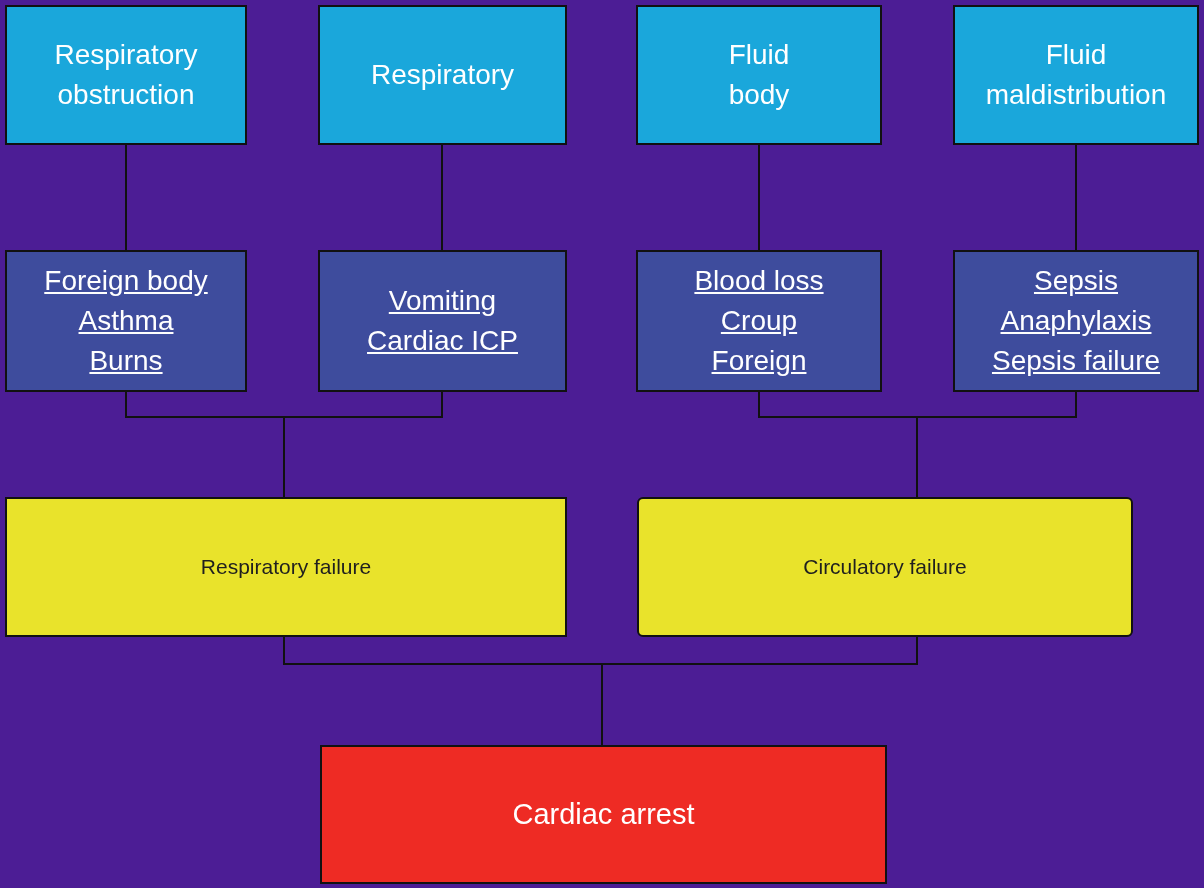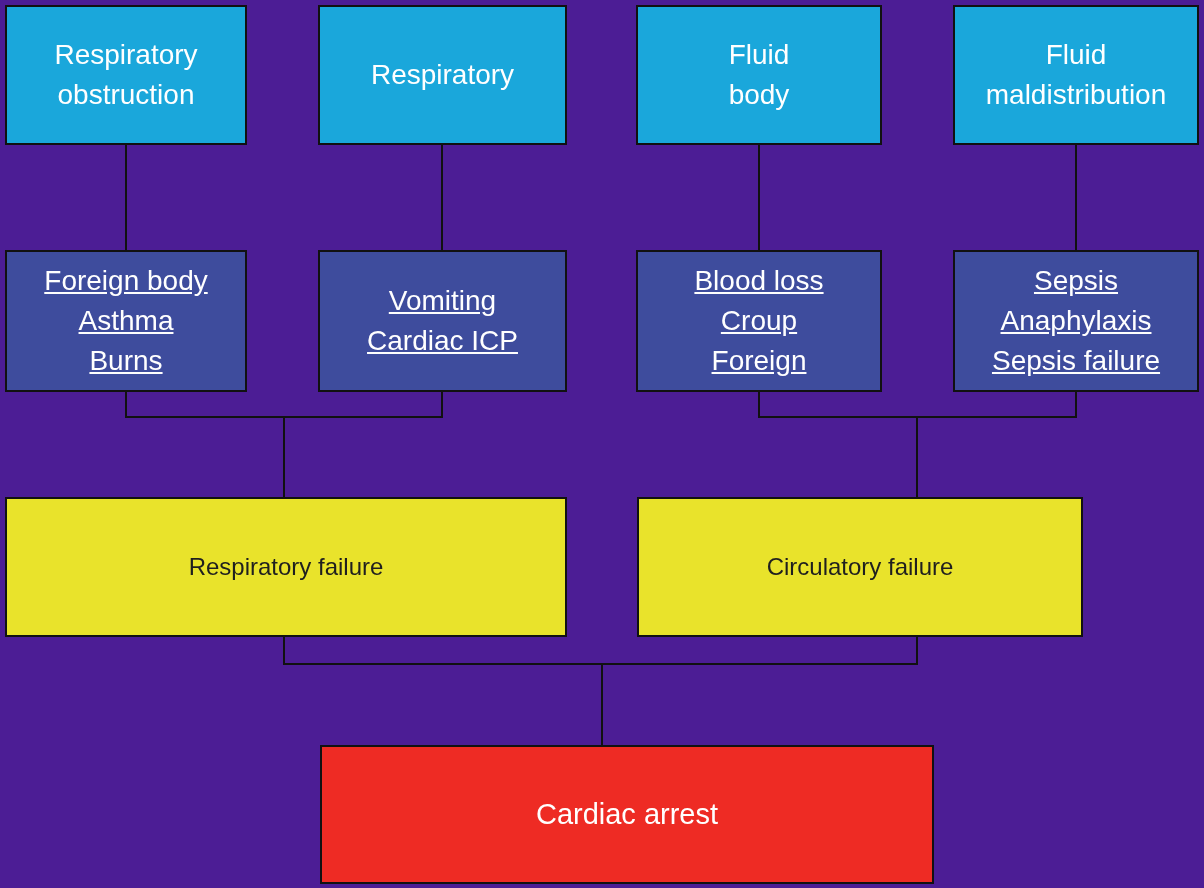--- a/index.html
+++ b/index.html
@@ -46,37 +46,37 @@
   .example {
     background: var(--indigo);
     color: var(--text_light);
     font-size: 28px;
     line-height: 40px;
     text-decoration: underline;
   }
   .failure {
     background: var(--yellow);
     color: var(--text_dark);
-    font-size: 24px;
+    font-size: 21px;
   }
   .outcome {
     background: var(--red);
     color: var(--text_light);
     font-size: 29px;
   }
   
   .r1 { top: 5px;  height: 140px; }
   .r2 { top: 250px; height: 142px; }
   .c1 { left: 5px;   width: 242px; }
   .c2 { left: 318px; width: 249px; }
   .c3 { left: 636px; width: 246px; }
   .c4 { left: 953px; width: 246px; }
   .fail-left  { left: 5px;   top: 497px; width: 562px; height: 140px; }
-  .fail-right { left: 637px; top: 497px; width: 446px; height: 140px; }
-  .arrest     { left: 320px; top: 745px; width: 614px; height: 139px; }
+  .fail-right { left: 637px; top: 497px; width: 496px; height: 140px; border-radius: 6px; }
+  .arrest     { left: 320px; top: 745px; width: 567px; height: 139px; }
   
   .cx {
     position: absolute;
     background: var(--line);
   }
 </style>
 </head>
 <body>
 
 <div class="canvas">

